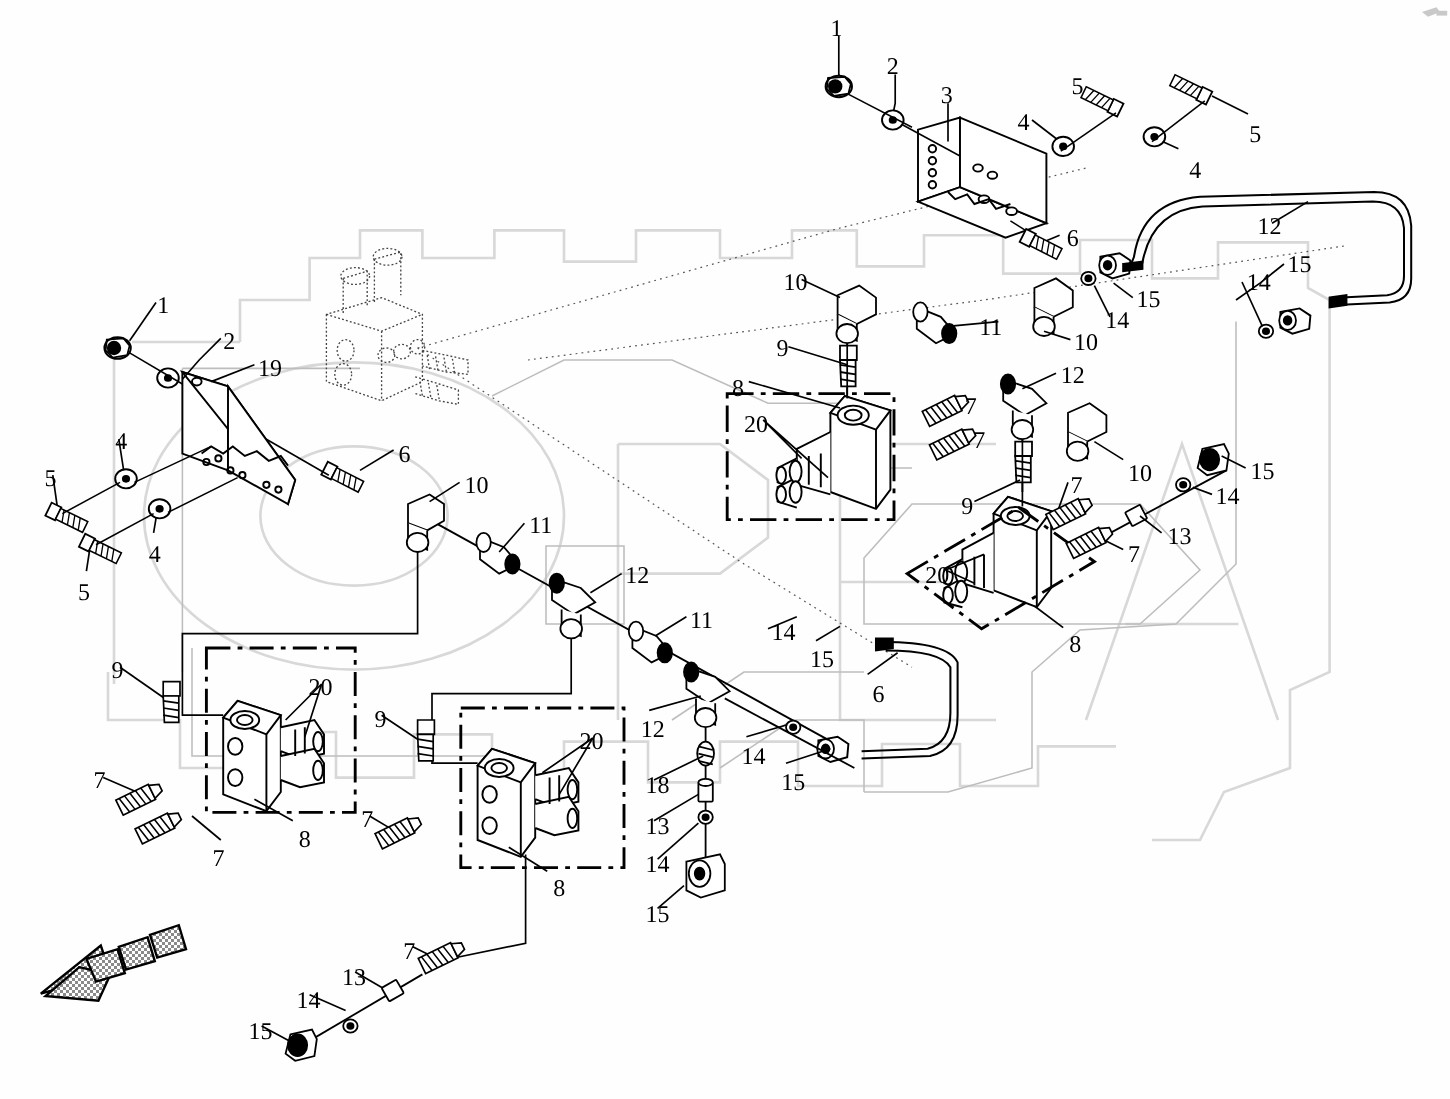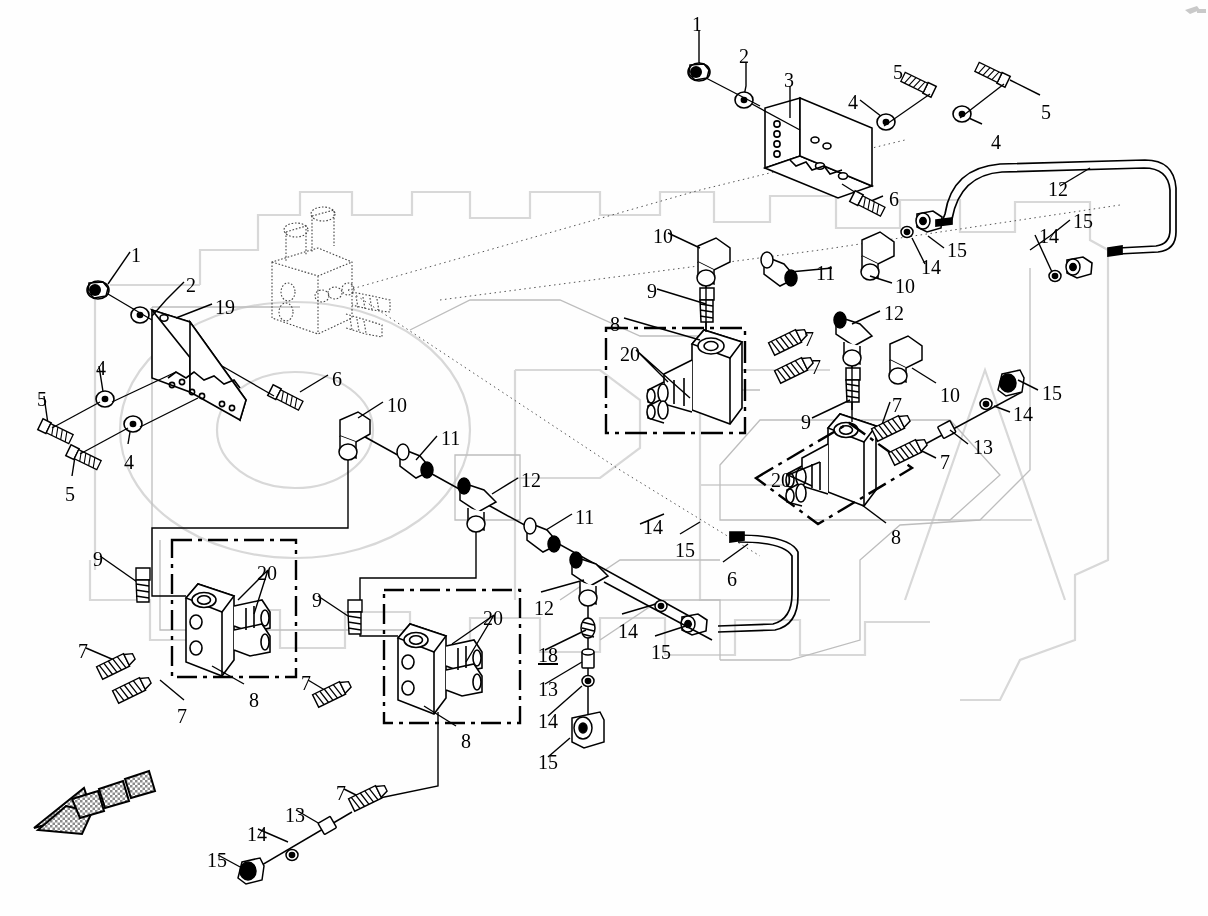--- a/index.html
+++ b/index.html
@@ -563,21 +563,21 @@
       <div class="lbl" style="left: 93px; top: 549px;">9</div>
       <div class="lbl" style="left: 257px; top: 563px;">20</div>
       <div class="lbl" style="left: 312px; top: 590px;">9</div>
       <div class="lbl" style="left: 534px; top: 598px;">12</div>
       <div class="lbl" style="left: 618px; top: 621px;">14</div>
       <div class="lbl" style="left: 651px; top: 642px;">15</div>
       <div class="lbl" style="left: 483px; top: 608px;">20</div>
       <div class="lbl" style="left: 78px; top: 641px;">7</div>
       <div class="lbl" style="left: 249px; top: 690px;">8</div>
       <div class="lbl" style="left: 177px; top: 706px;">7</div>
-      <div class="lbl" style="left: 538px; top: 645px; text-decoration: underline;">18</div>
+      <div class="lbl" style="left: 538px; top: 645px;">18</div>
       <div class="lbl" style="left: 538px; top: 679px;">13</div>
       <div class="lbl" style="left: 538px; top: 711px;">14</div>
       <div class="lbl" style="left: 538px; top: 752px;">15</div>
       <div class="lbl" style="left: 301px; top: 673px;">7</div>
       <div class="lbl" style="left: 461px; top: 731px;">8</div>
       <div class="lbl" style="left: 336px; top: 783px;">7</div>
       <div class="lbl" style="left: 285px; top: 805px;">13</div>
       <div class="lbl" style="left: 247px; top: 824px;">14</div>
       <div class="lbl" style="left: 207px; top: 850px;">15</div>
     </div>

